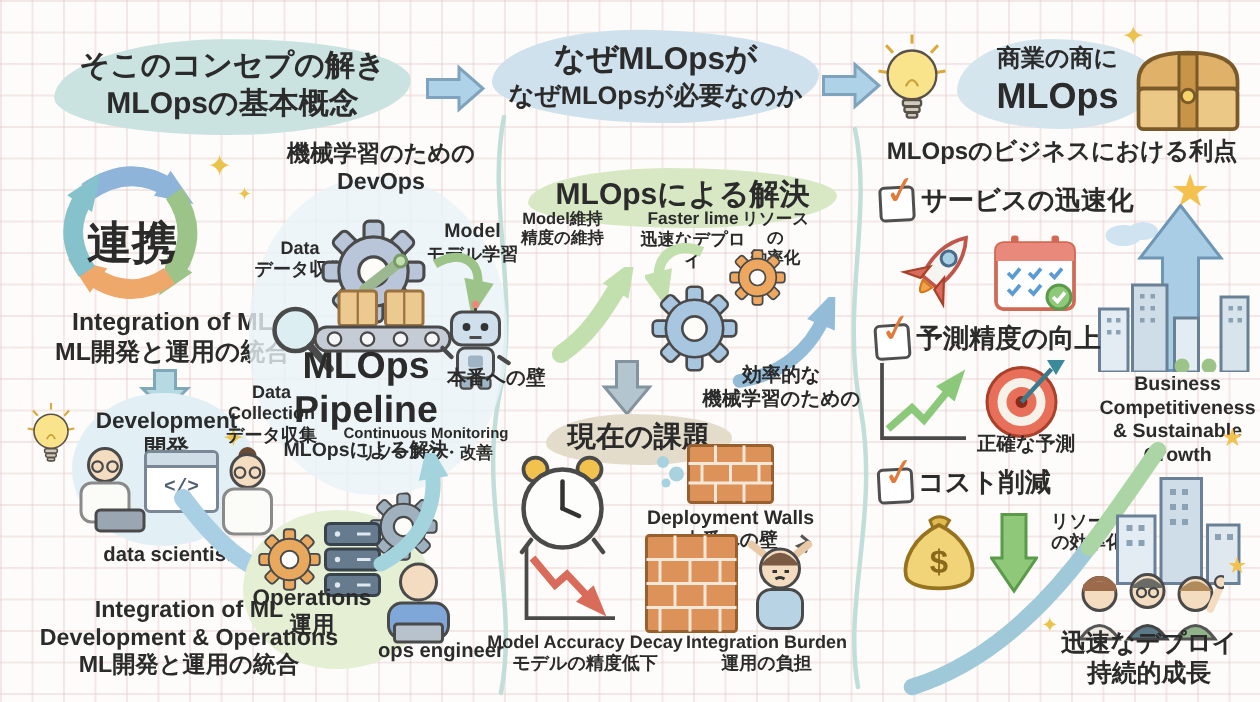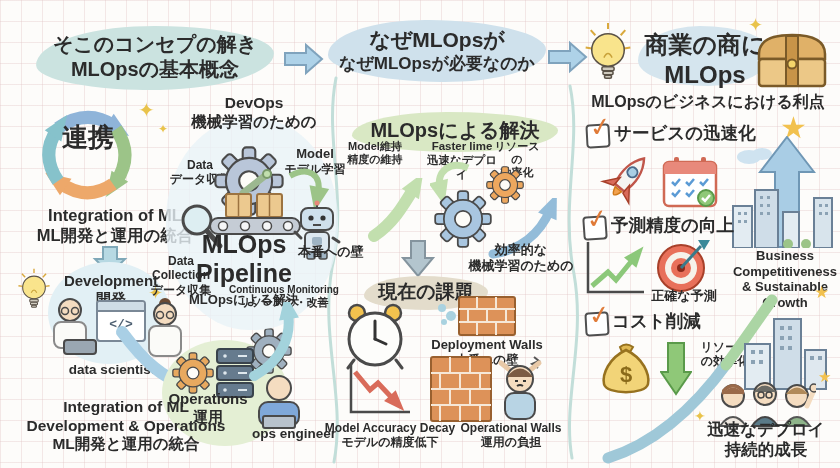--- a/index.html
+++ b/index.html
@@ -127,21 +127,21 @@
   <svg class="el" style="left:548px;top:40px" width="40" height="34">
     <polygon points="1,11 22,11 22,3 38,17 22,31 22,23 1,23" fill="#aed2e8" stroke="#7fa3bd" stroke-width="2"></polygon>
   </svg>
 
   <svg class="el" style="left:582px;top:22px;color:#f9e48c" width="52" height="66" viewBox="0 0 100 130">
       <use href="#sym-bulb"></use>
     </svg>
 
   <div class="el blob hl3" style="left:638px;top:26px;width:134px;height:60px"></div>
   <div class="el tc title" style="left:630px;top:30px;width:150px">
-    <div style="font-size:24px">商業の商に</div>
+    <div style="font-size:16px">商業の商に</div>
     <div style="font-size:24px">MLOps</div>
   </div>
   <div class="el sparkle" style="left:748px;top:14px;font-size:18px">✦</div>
 
   <svg class="el" style="left:752px;top:28px" width="80" height="62">
     <circle cx="22" cy="26" r="5" fill="#f4d46a" stroke="#b08830" stroke-width="2"></circle>
     <circle cx="58" cy="24" r="5" fill="#f4d46a" stroke="#b08830" stroke-width="2"></circle>
     <circle cx="34" cy="22" r="5" fill="#f4d46a" stroke="#b08830" stroke-width="2"></circle>
     <path d="M7,26 Q7,7 40,7 Q73,7 73,26 L73,31 L7,31 z" fill="#e0b168" stroke="#7a5a28" stroke-width="2.5"></path>
     <rect x="7" y="31" width="66" height="27" rx="3" fill="#ecc887" stroke="#7a5a28" stroke-width="2.5"></rect>
@@ -150,21 +150,21 @@
   </svg>
 
   <div class="el tc lbl" style="left:582px;top:92px;width:252px;font-size:16px">MLOpsのビジネスにおける利点</div>
 
   <svg class="el" style="left:28px;top:96px" width="118" height="118">
     <path d="M30,32 Q59,12 86,30" stroke="#8fb4d9" stroke-width="13" fill="none" marker-end="url(#ah-skyblue)"></path>
     <path d="M88,33 Q106,59 88,86" stroke="#9cc488" stroke-width="13" fill="none" marker-end="url(#ah-green)"></path>
     <path d="M85,88 Q59,106 32,87" stroke="#eda86a" stroke-width="13" fill="none" marker-end="url(#ah-orange)"></path>
     <path d="M30,85 Q12,59 29,34" stroke="#86c2cb" stroke-width="13" fill="none" marker-end="url(#ah-teal)"></path>
   </svg>
-  <div class="el tc b" style="left:53px;top:120px;width:70px;font-size:26px">連携</div>
+  <div class="el tc b" style="left:53px;top:142px;width:70px;font-size:30px">連携</div>
   <div class="el sparkle" style="left:138px;top:98px;font-size:20px">✦</div>
   <div class="el sparkle" style="left:158px;top:122px;font-size:12px">✦</div>
 
   <div class="el tc lbl" style="left:8px;top:206px;width:214px;font-size:16.5px">
     <div>Integration of ML</div>
     <div>ML開発と運用の統合</div>
   </div>
 
   <svg class="el" style="left:92px;top:246px" width="36" height="30">
     <polygon points="11,1 25,1 25,13 33,13 18,28 3,13 11,13" fill="#b7d9e3" stroke="#7fa8b8" stroke-width="2"></polygon>
@@ -236,22 +236,22 @@
   <div class="el tc lbl" style="left:238px;top:426px;width:112px;font-size:13.5px">ops engineer</div>
 
   <div class="el tc lbl" style="left:10px;top:398px;width:232px;font-size:15.5px">
     <div>Integration of ML</div>
     <div>Development &amp; Operations</div>
     <div>ML開発と運用の統合</div>
   </div>
 
   <div class="el" style="left:166px;top:118px;width:172px;height:212px;background:#e9f2f7;border-radius:48%;opacity:.8"></div>
   <div class="el tc lbl" style="left:168px;top:94px;width:172px;font-size:15.5px">
+    <div>機械学習のための</div>
     <div>DevOps</div>
-    <div>機械学習のための</div>
   </div>
   <div class="el tc lbl" style="left:168px;top:158px;width:64px;font-size:12px">
     <div>Data</div>
     <div>データ収集</div>
   </div>
   <svg class="el" style="left:214px;top:146px;color:#b9c6d9" width="70" height="70" viewBox="0 0 100 100">
       <use href="#sym-gear"></use>
     </svg>
   <svg class="el" style="left:238px;top:168px" width="36" height="30">
     <line x1="5" y1="25" x2="28" y2="7" stroke="#9cb890" stroke-width="7" stroke-linecap="round"></line>
@@ -415,21 +415,21 @@
     <line x1="23" y1="27" x2="26" y2="27" stroke="#333" stroke-width="2"></line>
     <line x1="31" y1="27" x2="34" y2="27" stroke="#333" stroke-width="2"></line>
     <path d="M25,32 Q28,30 31,32" stroke="#333" stroke-width="2" fill="none"></path>
     <rect x="13" y="39" width="30" height="26" rx="9" fill="#b8d4e4" stroke="#4a4a4a" stroke-width="2"></rect>
   </svg>
   <div class="el tc lbl" style="left:322px;top:421px;width:136px;font-size:12px">
     <div>Model Accuracy Decay</div>
     <div>モデルの精度低下</div>
   </div>
   <div class="el tc lbl" style="left:450px;top:421px;width:122px;font-size:12px">
-    <div>Operational Walls</div>
+    <div>Integration Burden</div>
     <div>運用の負担</div>
   </div>
 
   <div class="chk" style="left:586px;top:124px;transform:rotate(-3deg)">
       <span>✓</span>
     </div>
   <div class="el lbl" style="left:614px;top:123px;width:160px;font-size:17.5px">サービスの迅速化</div>
   <svg class="el" style="left:596px;top:150px" width="60" height="62">
     <g transform="rotate(40 30 30)">
       <path d="M30,2 C38,12 40,26 36,40 L24,40 C20,26 22,12 30,2 z" fill="#f5f4f1" stroke="#c0564a" stroke-width="2.5"></path>

